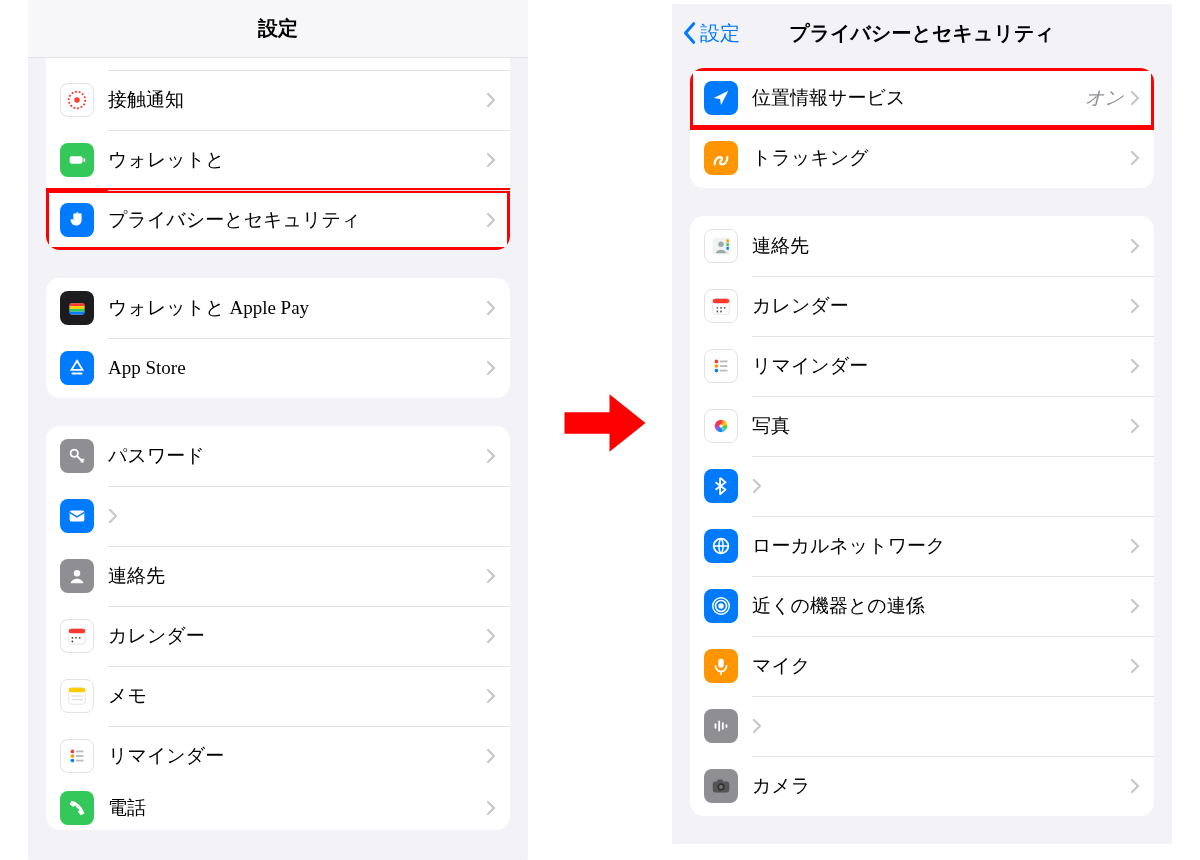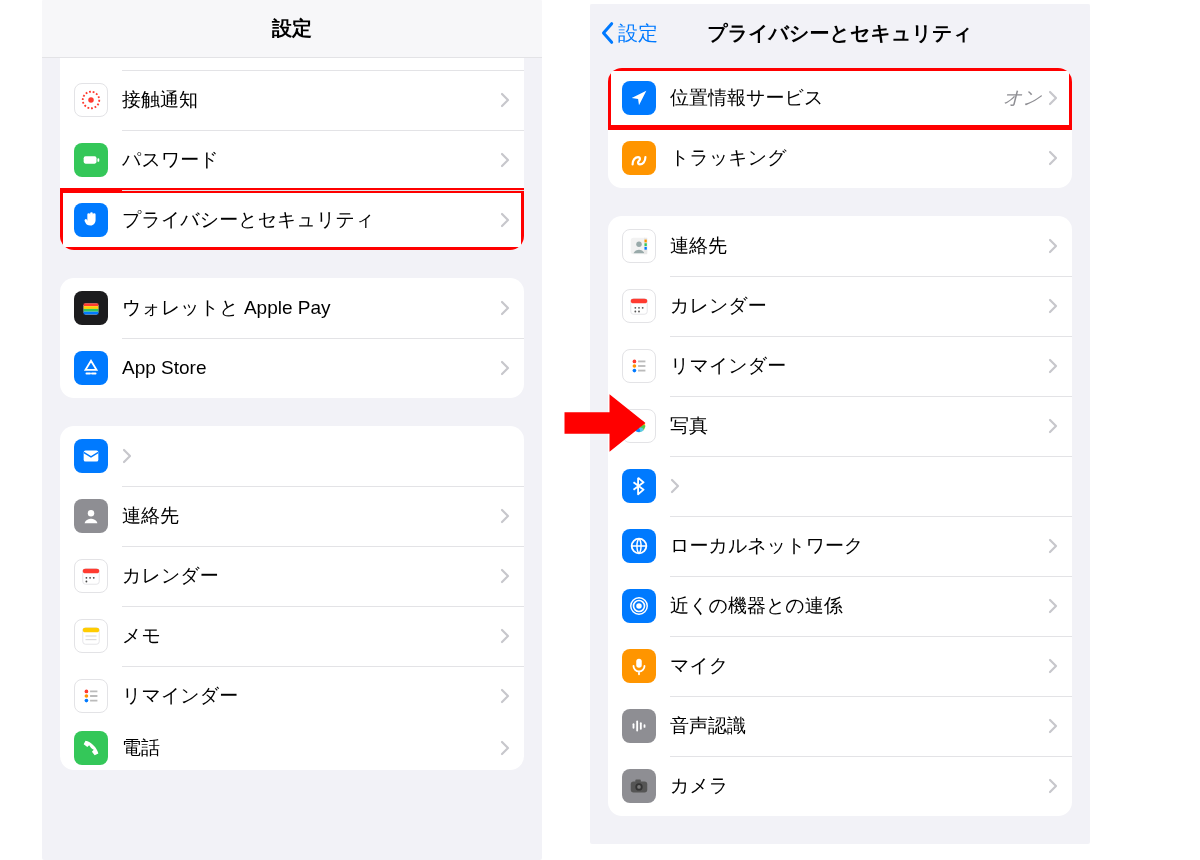--- a/index.html
+++ b/index.html
@@ -8,21 +8,22 @@
     background: #ffffff;
     width: 1200px;
     height: 860px;
     overflow: hidden;
     position: relative;
   }
   .stage {
     display: flex;
     align-items: flex-start;
     gap: 48px;
-    padding: 0 42px;
+    padding: 0 28px;
+    justify-content: space-between;
   }
   .phone {
     width: 500px;
     background: #f2f2f7;
     border-radius: 2px;
     overflow: hidden;
     position: relative;
   }
   .phone.left { height: 860px; }
   .phone.right { height: 840px; margin-top: 4px; }
@@ -84,20 +85,21 @@
     display:flex; align-items:center; justify-content:center;
     color:#fff;
     font-size:18px;
   }
   .row .label {
     flex: 1 1 auto;
     font-size: 19px;
     color: #000;
     white-space: nowrap;
     overflow: hidden;
+    font-family: Liberation Serif, serif;
   }
   .row .value {
     font-size: 19px;
     color: #8e8e93;
     margin-right: 6px;
     font-style: italic;
   }
   .row .chev {
     width: 10px; height: 16px;
     flex: 0 0 10px;
@@ -186,21 +188,21 @@
               </svg>
             </span>
   </div>
           <div class="row">
     <span class="icon bg-green">
               <svg viewBox="0 0 24 24">
                 <rect x="4" y="8" width="14" height="8" rx="2" fill="#fff"></rect>
                 <rect x="19" y="10" width="2" height="4" rx="1" fill="#fff"></rect>
               </svg>
             </span>
-    <span class="label">パスワード</span>
+    <span class="label">ウォレットと</span>
 
     <span class="chev">
               <svg viewBox="0 0 10 16">
                 <path d="M2 2l6 6-6 6" stroke="#c7c7cc" stroke-width="2.2" fill="none" stroke-linecap="round" stroke-linejoin="round"></path>
               </svg>
             </span>
   </div>
           <div class="row highlight">
     <span class="icon bg-blue">
               <svg viewBox="0 0 24 24">
@@ -244,20 +246,35 @@
     <span class="label">App Store</span>
 
     <span class="chev">
               <svg viewBox="0 0 10 16">
                 <path d="M2 2l6 6-6 6" stroke="#c7c7cc" stroke-width="2.2" fill="none" stroke-linecap="round" stroke-linejoin="round"></path>
               </svg>
             </span>
   </div>
         </div>
         <div class="section bottom-cut">
+          <div class="row">
+    <span class="icon bg-gray">
+              <svg viewBox="0 0 24 24">
+                <circle cx="9" cy="9" r="4" fill="none" stroke="#fff" stroke-width="2"></circle>
+                <path d="M12 12l7 7M17 19v-3h3" stroke="#fff" stroke-width="2" fill="none"></path>
+              </svg>
+            </span>
+    <span class="label">パスワード</span>
+
+    <span class="chev">
+              <svg viewBox="0 0 10 16">
+                <path d="M2 2l6 6-6 6" stroke="#c7c7cc" stroke-width="2.2" fill="none" stroke-linecap="round" stroke-linejoin="round"></path>
+              </svg>
+            </span>
+  </div>
           <div class="row">
     <span class="icon bg-blue">
               <svg viewBox="0 0 24 24">
                 <rect x="4" y="6" width="16" height="12" rx="2" fill="#fff"></rect>
                 <path d="M4 8l8 5 8-5" stroke="#007aff" stroke-width="1.5" fill="none"></path>
               </svg>
             </span>
 
     <span class="chev">
               <svg viewBox="0 0 10 16">
@@ -538,21 +555,20 @@
   </div>
           <div class="row">
     <span class="icon bg-gray">
               <svg viewBox="0 0 24 24">
                 <rect x="5" y="9" width="2" height="6" rx="1" fill="#fff"></rect>
                 <rect x="9" y="6" width="2" height="12" rx="1" fill="#fff"></rect>
                 <rect x="13" y="8" width="2" height="8" rx="1" fill="#fff"></rect>
                 <rect x="17" y="10" width="2" height="4" rx="1" fill="#fff"></rect>
               </svg>
             </span>
-    <span class="label">音声認識</span>
 
     <span class="chev">
               <svg viewBox="0 0 10 16">
                 <path d="M2 2l6 6-6 6" stroke="#c7c7cc" stroke-width="2.2" fill="none" stroke-linecap="round" stroke-linejoin="round"></path>
               </svg>
             </span>
   </div>
           <div class="row">
     <span class="icon bg-gray">
               <svg viewBox="0 0 24 24">

